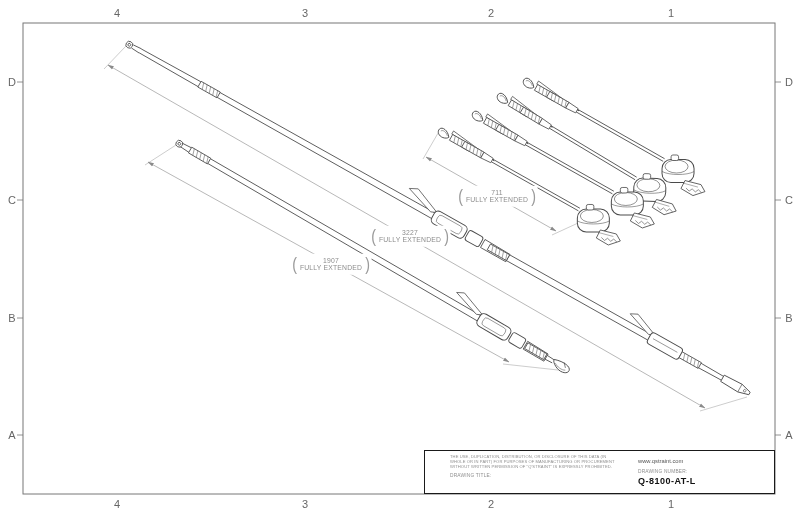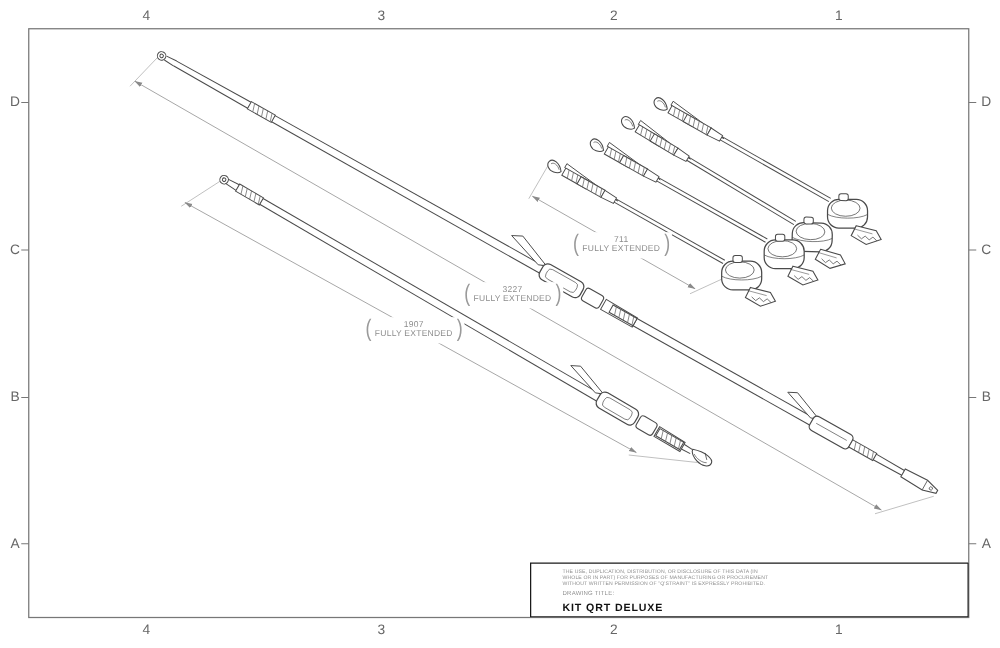--- a/index.html
+++ b/index.html
@@ -194,17 +194,21 @@
   </div>
 
   <div class="title-block">
     <div class="tb-left">
       <div class="tb-legal">
         <div>THE USE, DUPLICATION, DISTRIBUTION, OR DISCLOSURE OF THIS DATA (IN</div>
         <div>WHOLE OR IN PART) FOR PURPOSES OF MANUFACTURING OR PROCUREMENT</div>
         <div>WITHOUT WRITTEN PERMISSION OF "Q'STRAINT" IS EXPRESSLY PROHIBITED.</div>
       </div>
       <div class="tb-label">DRAWING TITLE:</div>
-      <div class="tb-title">KIT QRT DELUXE</div>
     </div>
+    <div class="tb-right">
+      <div class="tb-site">www.qstraint.com</div>
+      <div class="tb-num-label">DRAWING NUMBER:</div>
+      <div class="tb-number">Q-8100-AT-L</div>
+    </div>
   </div>
 
 </div>
 
 </body></html>

